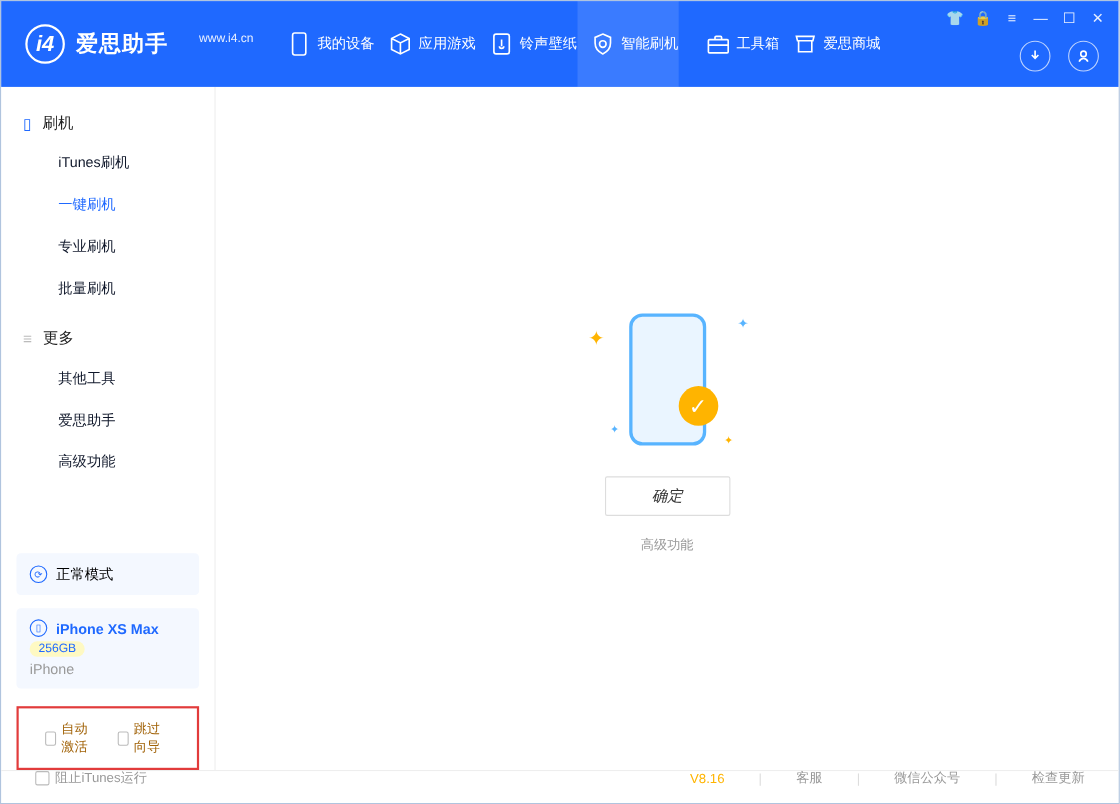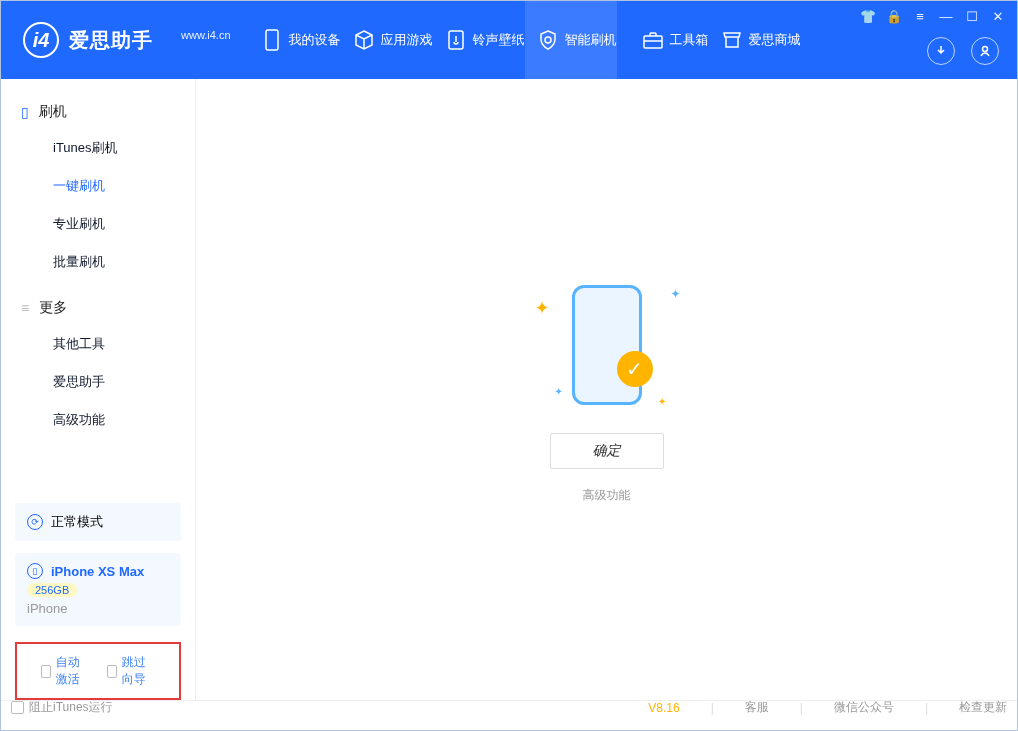--- a/index.html
+++ b/index.html
@@ -22,32 +22,32 @@
 .sidebar { width: 195px; border-right: 1px solid #eee; padding-top: 16px; display: flex; flex-direction: column; }
 .side-group-title { display: flex; align-items: center; gap: 10px; padding: 8px 20px; font-size: 14px; color: #222; }
 .side-item { padding: 10px 20px 10px 52px; font-size: 13px; color: #0f172a; cursor: pointer; }
 .side-item.active { color: #1f69ff; }
 .side-spacer { flex: 1; }
 .mode-card, .device-card { margin: 6px 14px; background: #f4f8ff; border-radius: 4px; padding: 10px 12px; font-size: 13px; display: flex; align-items: center; gap: 8px; }
 .device-card { flex-direction: column; align-items: flex-start; gap: 4px; }
 .device-row { display: flex; align-items: center; gap: 8px; }
 .badge { background: #fef9c3; color: #1f69ff; font-size: 11px; padding: 1px 8px; border-radius: 10px; }
 .device-sub { color: #999; font-size: 13px; }
-.checkbox-row { margin: 10px 14px 0; padding: 10px 24px; border: 2px solid #e23b3b; display: flex; gap: 18px; font-size: 12px; color: #3b82f6; }
+.checkbox-row { margin: 10px 14px 0; padding: 10px 24px; border: 2px solid #e23b3b; display: flex; gap: 18px; font-size: 12px; color: #a16207; }
 .cb { display: flex; align-items: center; gap: 5px; cursor: pointer; }
 .cb-box { width: 13px; height: 13px; border: 1px solid #bbb; border-radius: 2px; }
 .main { flex: 1; display: flex; flex-direction: column; align-items: center; justify-content: center; gap: 18px; }
 .illus { width: 160px; height: 140px; position: relative; display: flex; align-items: center; justify-content: center; }
 .phone { width: 70px; height: 120px; border: 3px solid #58b4ff; border-radius: 12px; background: #eaf5ff; position: relative; }
 .check-badge { position: absolute; right: 34px; bottom: 28px; width: 36px; height: 36px; background: #ffb400; border-radius: 50%; display: flex; align-items: center; justify-content: center; color: #fff; font-size: 20px; }
 .sparkle { position: absolute; font-size: 18px; }
 .success-text { font-size: 20px; color: #333; }
 .ok-btn { border: 1px solid #ddd; background: #fff; padding: 8px 42px; font-size: 14px; color: #333; cursor: pointer; border-radius: 2px; font-style: italic; }
 .log-link { color: #999; font-size: 12px; cursor: pointer; }
-.footer { height: 14px; border-top: 1px solid #eee; display: flex; align-items: center; padding: 0 10px; font-size: 12px; color: #999; }
+.footer { height: 14px; border-top: 1px solid #eee; display: flex; align-items: center; padding: 0 31px; font-size: 12px; color: #999; }
 .footer .left { display: flex; align-items: center; gap: 6px; }
 .footer .right { margin-left: auto; display: flex; align-items: center; gap: 31px; }
 .footer .sep { color: #ddd; }
 .footer .link { cursor: pointer; }
 .icon-svg { stroke: #fff; fill: none; stroke-width: 1.5; }
 .blue-ico { width: 16px; height: 16px; border: 1.5px solid #1f69ff; border-radius: 50%; display: inline-flex; align-items: center; justify-content: center; font-size: 9px; color: #1f69ff; }
 </style>
 </head>
 <body>
 

